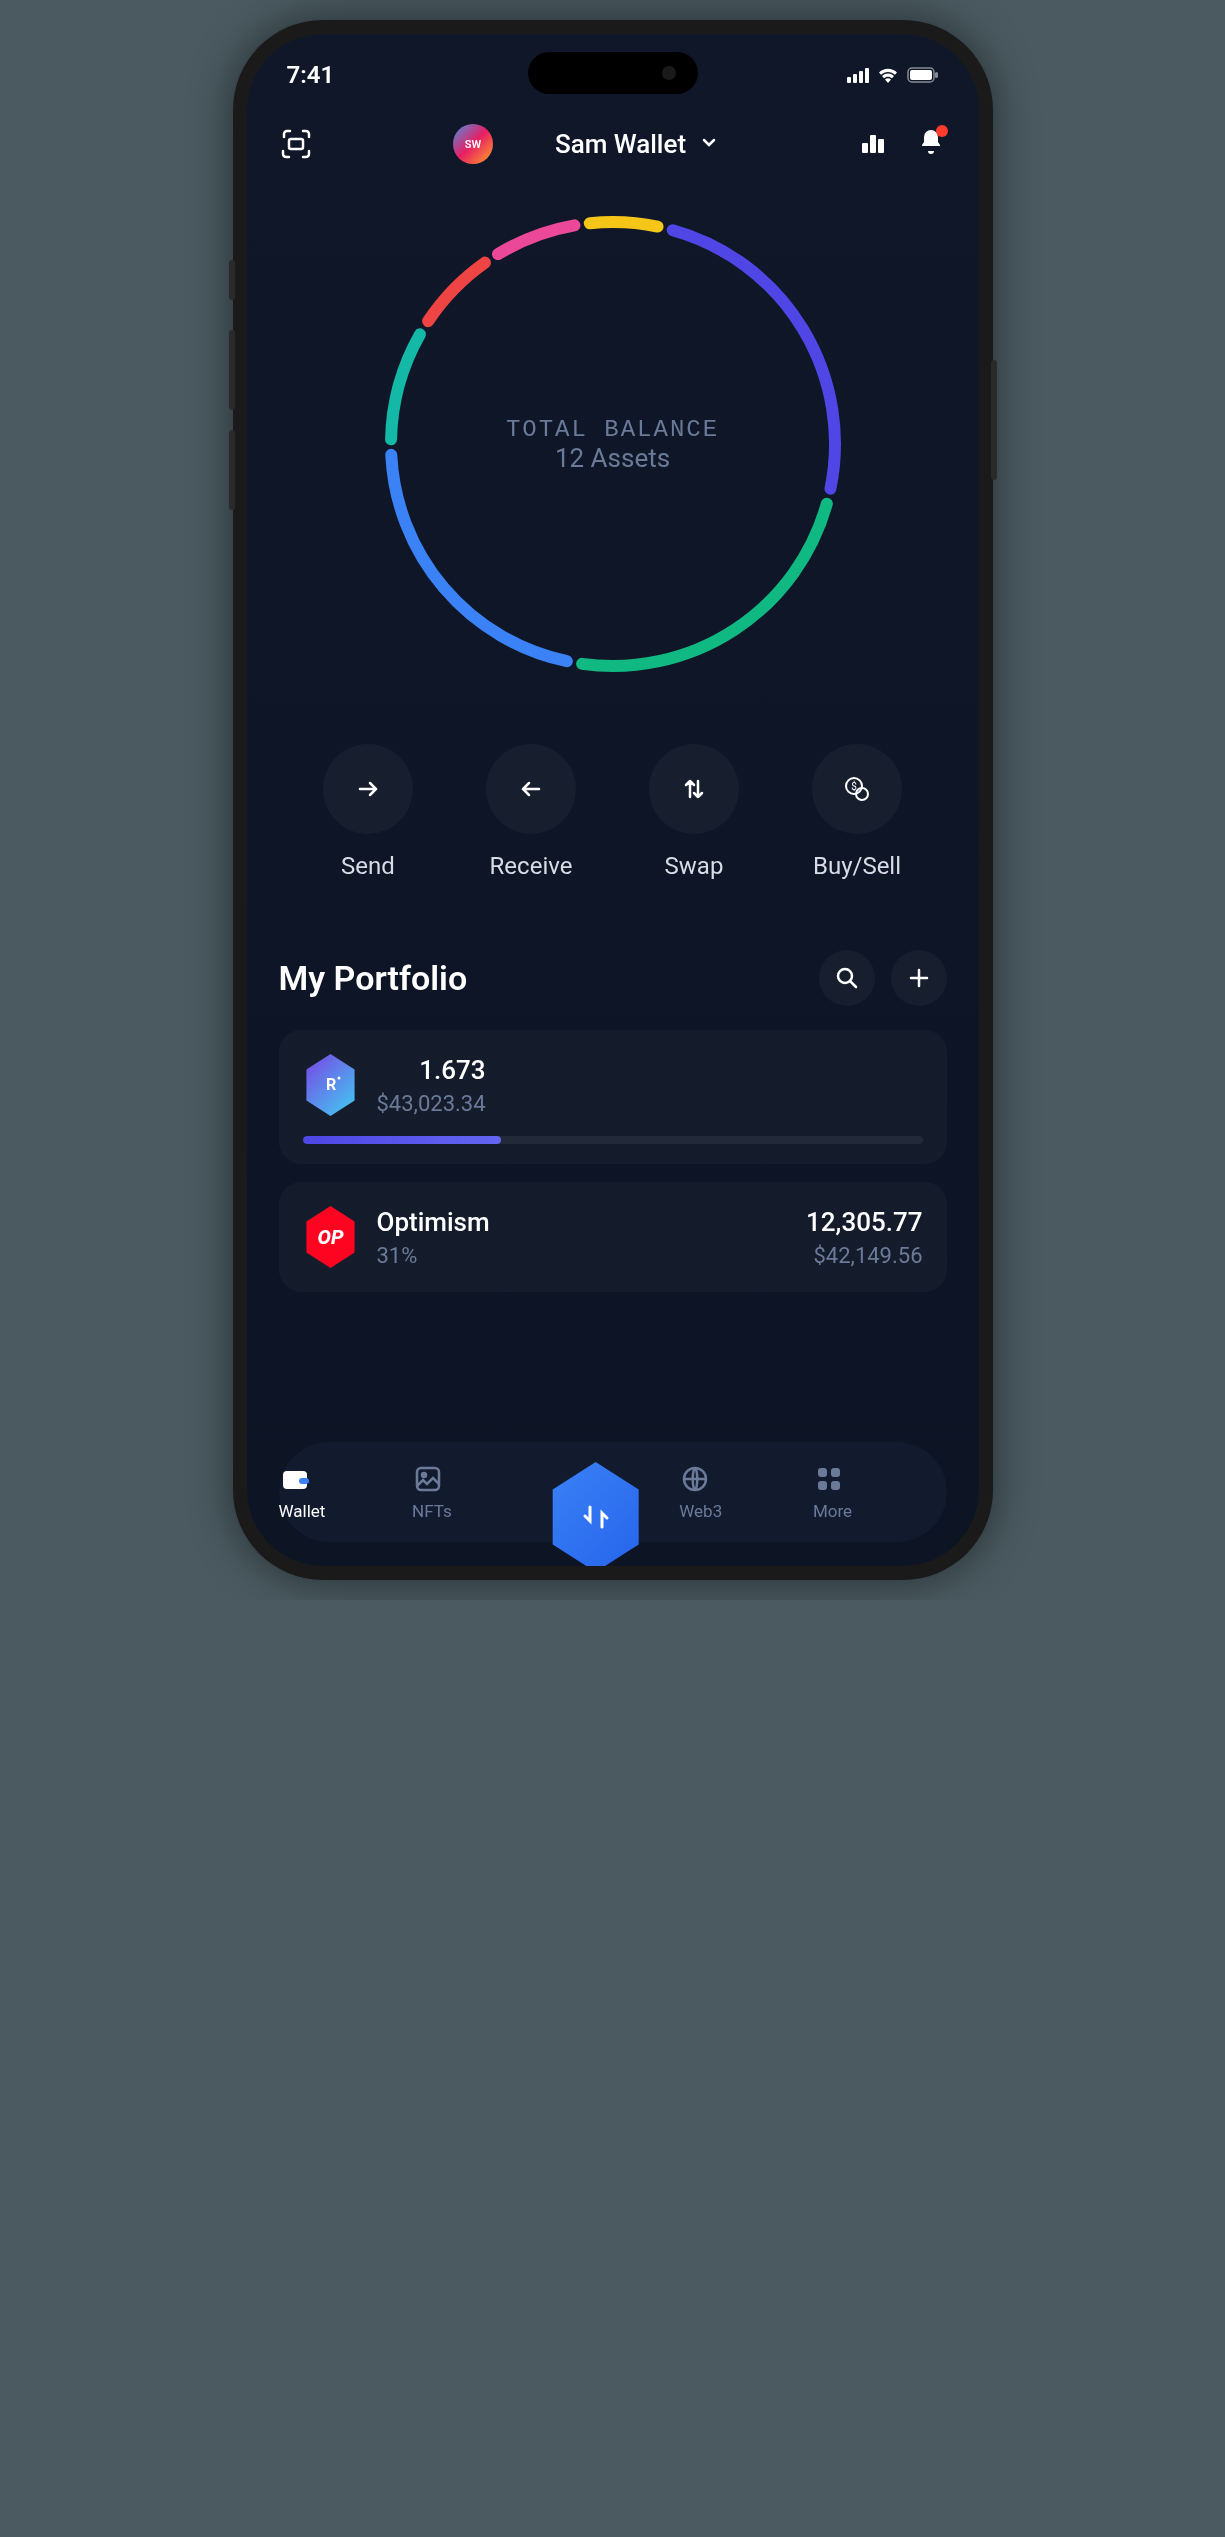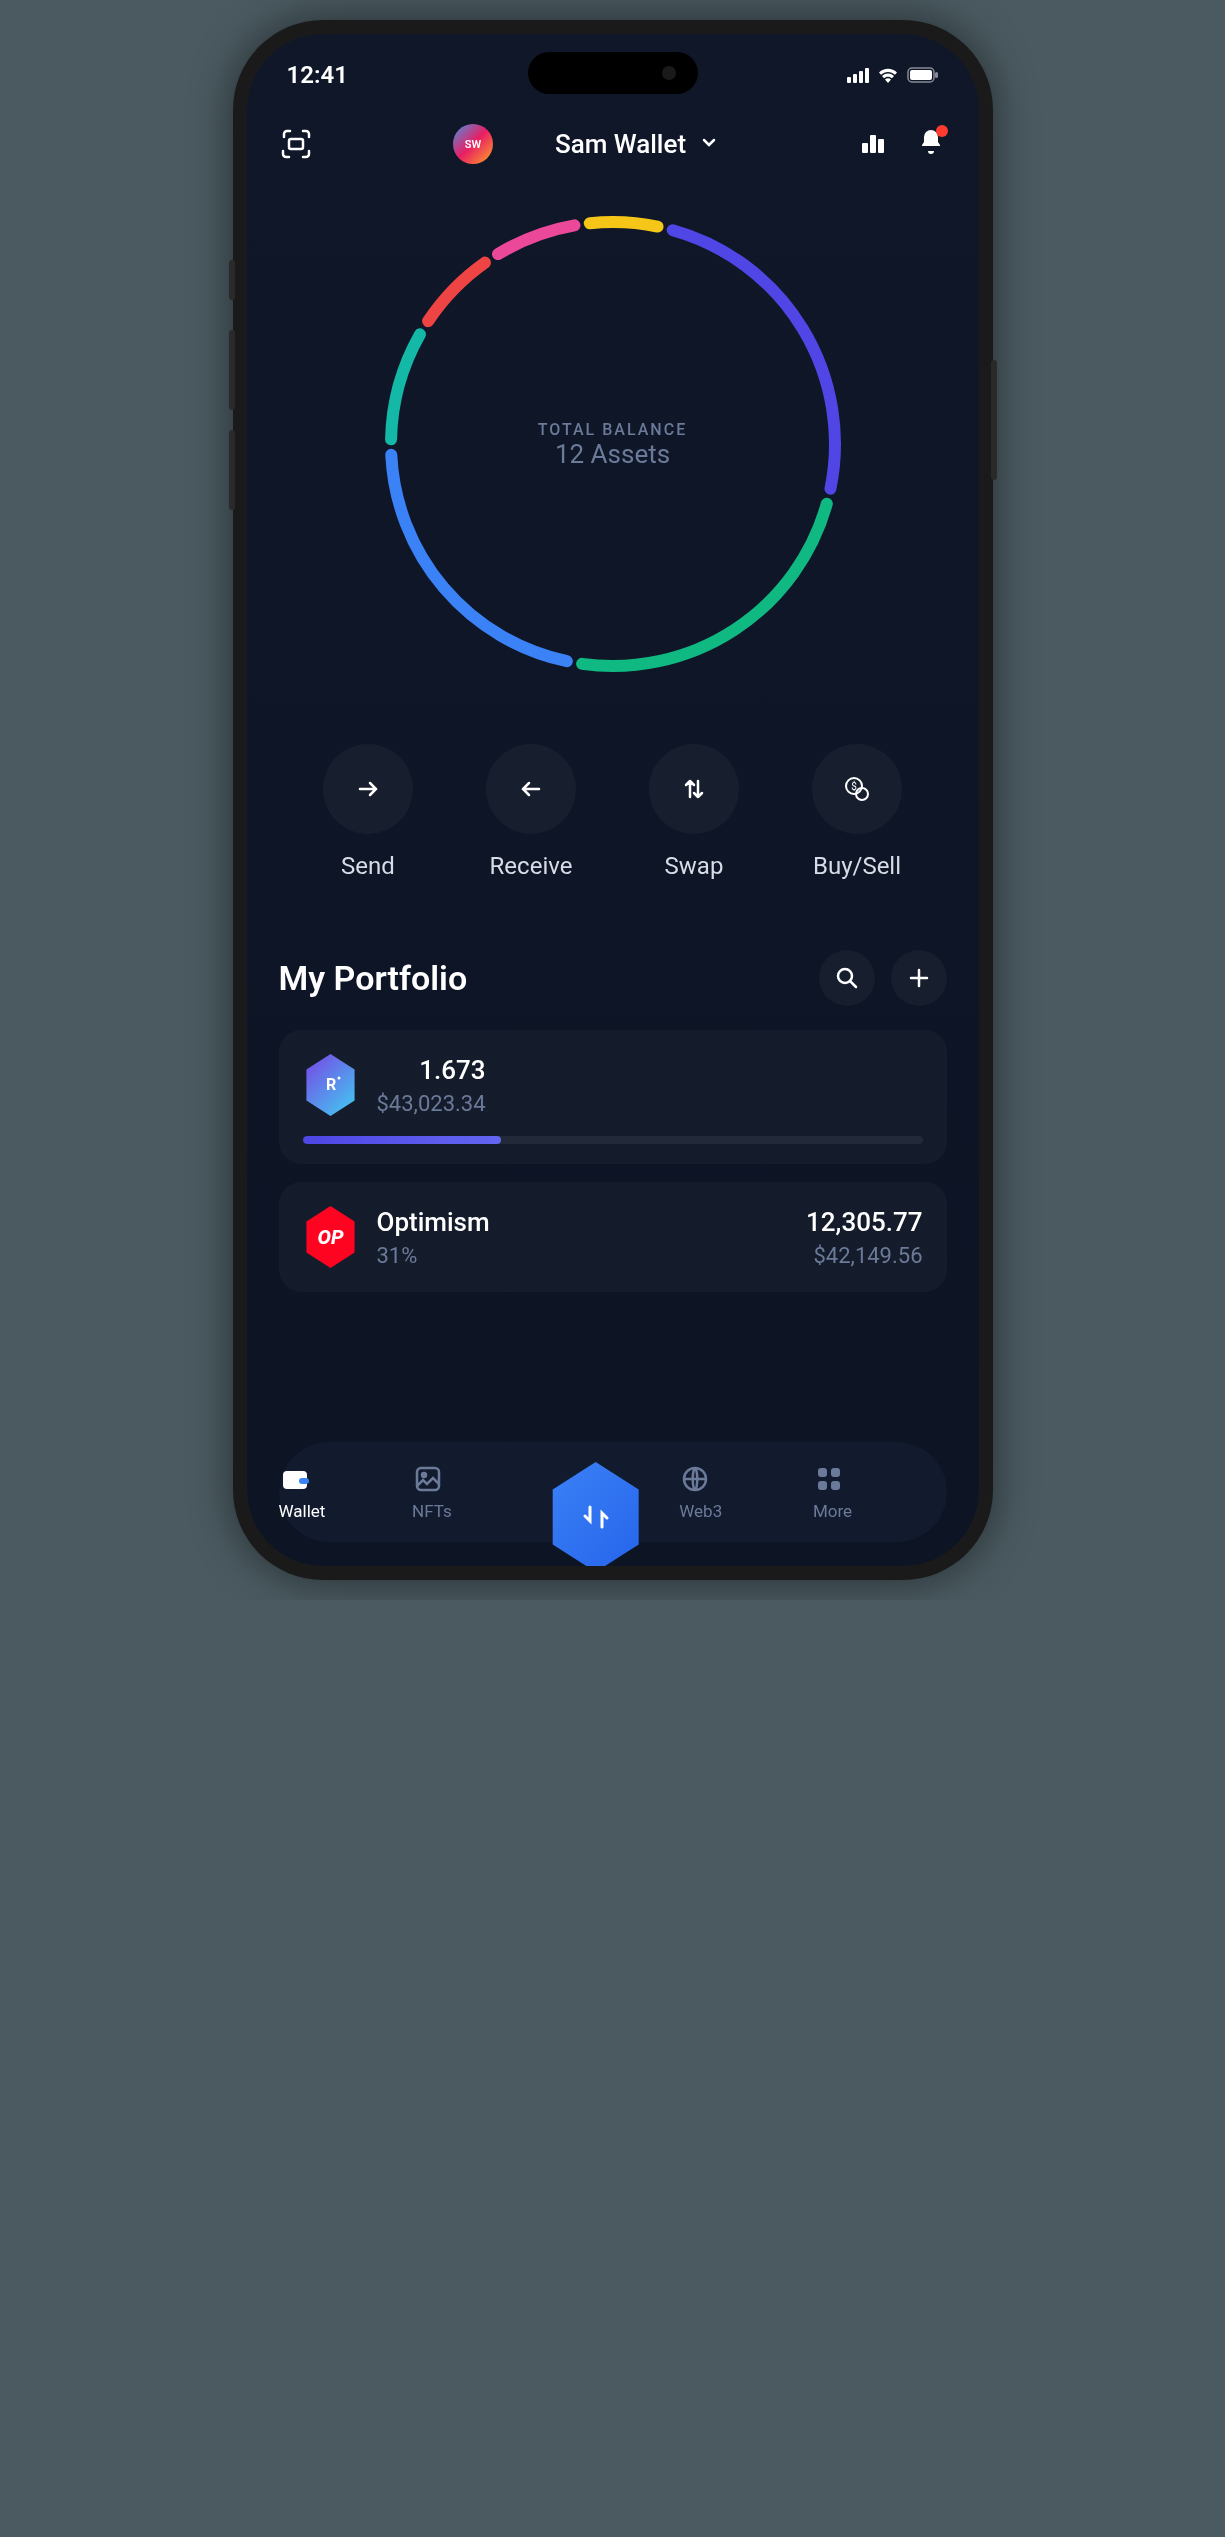--- a/index.html
+++ b/index.html
@@ -95,21 +95,21 @@
   position: relative;
   width: 480px;
   height: 480px;
   margin: 20px auto 40px;
 }
 .donut-svg { position: absolute; top: 0; left: 0; }
 .donut-center {
   position: absolute; top: 0; left: 0; width: 100%; height: 100%;
   display: flex; flex-direction: column; align-items: center; justify-content: center;
 }
-.balance-label { color: #6b7a99; font-size: 16px; letter-spacing: 2px; font-weight: 500; }
+.balance-label { color: #6b7a99; font-size: 24px; letter-spacing: 2px; font-weight: 500; font-family: Liberation Mono, monospace; }
 .balance-amount { color: #fff; font-size: 56px; font-weight: 600; margin: 12px 0; }
 .balance-amount .cents { color: #5a6882; font-size: 42px; }
 .assets-count { color: #6b7a99; font-size: 26px; }
 
 .actions {
   display: flex;
   justify-content: space-around;
   padding: 20px 40px 40px;
 }
 .action-item { display: flex; flex-direction: column; align-items: center; gap: 18px; cursor: pointer; }
@@ -203,21 +203,21 @@
 
 <div class="phone-frame">
   <div class="side-btn left1"></div>
   <div class="side-btn left2"></div>
   <div class="side-btn left3"></div>
   <div class="side-btn right1"></div>
   <div class="phone-inner">
     <div class="notch"></div>
 
     <div class="status-bar">
-      <div class="status-time">12:41</div>
+      <div class="status-time">7:41</div>
       <div class="status-right">
         <div class="signal-bars">
           <span></span>
             <span></span>
             <span></span>
             <span></span>
         </div>
         <div class="wifi-icon">
           <svg width="22" height="16" viewBox="0 0 22 16">
               <path fill="#fff" d="M11 16l-3-3.5c1.7-1.7 4.3-1.7 6 0L11 16zm-6-7c3.3-3.3 8.7-3.3 12 0l-2 2.3c-2.2-2.2-5.8-2.2-8 0L5 9zm-3-3.5c5-5 13-5 18 0l-2 2.3c-3.9-3.9-10.1-3.9-14 0L2 5.5z"></path>

